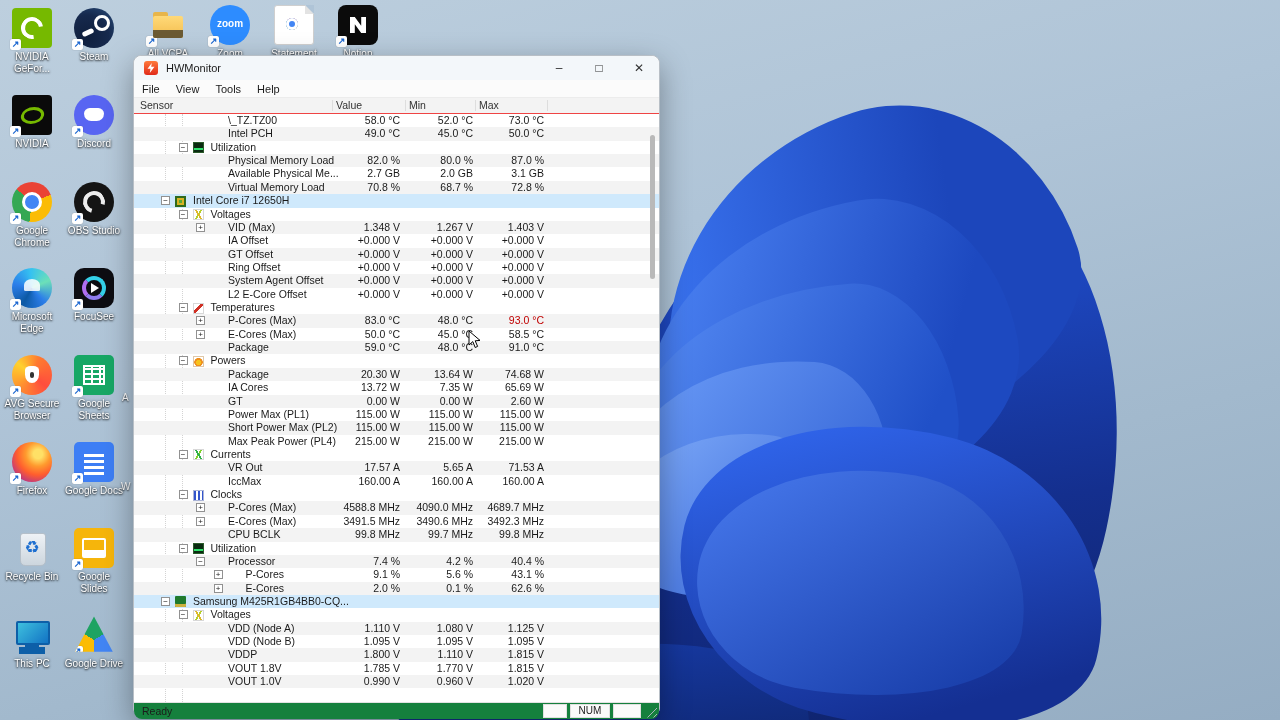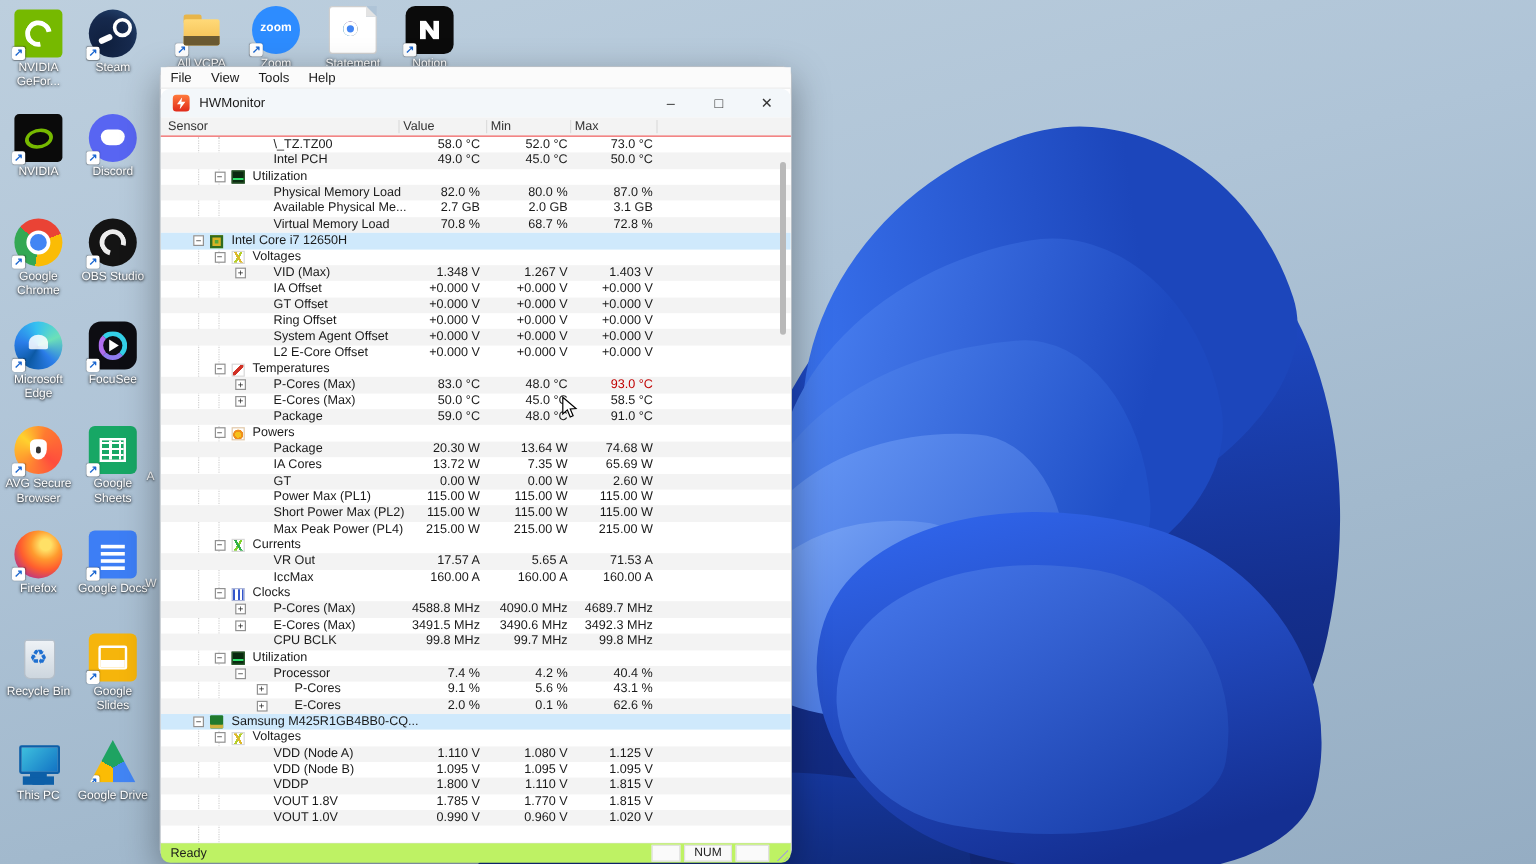--- a/index.html
+++ b/index.html
@@ -166,21 +166,21 @@
            border:1px solid #aab4d8;}
   .si-ram{background:#1f7a2d;border-radius:1px;box-shadow:inset 0 -3px 0 #cdb13e;}
   .lbl{position:absolute;top:0;}
   .val{position:absolute;top:0;text-align:right;}
   .val.v{left:198px;width:68px;}
   .val.mn{left:271px;width:68px;}
   .val.mx{left:341px;width:69px;}
   .val.red{color:#c00000;}
   #vscroll{position:absolute;right:3px;top:0;bottom:0;width:7px;}
   #vthumb{position:absolute;right:1px;top:21px;width:5px;height:144px;background:#b9b9b9;border-radius:3px;}
-  #statusbar{height:16px;flex:none;background:#bef264;border-top:1px solid #e2e2e2;
+  #statusbar{height:16px;flex:none;background:#15803d;border-top:1px solid #e2e2e2;
     border-radius:0 0 8px 8px;display:flex;align-items:center;font-size:10.5px;color:#1b1b1b;}
   #status-left{flex:1;padding-left:8px;}
   .spane{height:12px;border:1px solid #e0e0e0;background:#fafafa;margin-right:3px;
     font-size:10px;line-height:12px;text-align:center;color:#222;}
   .sp1{width:22px;} .sp2{width:38px;} .sp3{width:26px;}
   #grip{width:13px;height:13px;margin-right:2px;
     background:repeating-linear-gradient(135deg,transparent 0 3px,#aab2ba 3px 4px);
     clip-path:polygon(100% 0,100% 100%,0 100%);}
   
   #cursor{position:absolute;z-index:9;}
@@ -358,32 +358,32 @@
         </div>
         <div class="dlabel">
           <div>Google Drive</div>
         </div>
       </div>
       <div class="frag" style="left: 122px; top: 392px;">A</div>
       <div class="frag" style="left: 121px; top: 481px;">W</div>
     </div>
 
   <div id="window">
-    <div id="menubar">
-      <span class="menu-item">File</span>
-      <span class="menu-item">View</span>
-      <span class="menu-item">Tools</span>
-      <span class="menu-item">Help</span>
-    </div>
     <div id="titlebar">
       <span class="hwico"></span>
       <span id="title-text">HWMonitor</span>
       <span class="cap-btn">–</span>
       <span class="cap-btn">□</span>
       <span class="cap-btn">✕</span>
+    </div>
+    <div id="menubar">
+      <span class="menu-item">File</span>
+      <span class="menu-item">View</span>
+      <span class="menu-item">Tools</span>
+      <span class="menu-item">Help</span>
     </div>
     <div id="colhead">
       <span class="hcell" style="left:6px">Sensor</span>
       <span class="hcell" style="left:202px">Value</span>
       <span class="hcell" style="left:275px">Min</span>
       <span class="hcell" style="left:345px">Max</span>
       <span class="hsep" style="left:198px"></span>
       <span class="hsep" style="left:271px"></span>
       <span class="hsep" style="left:341px"></span>
       <span class="hsep" style="left:413px"></span>

